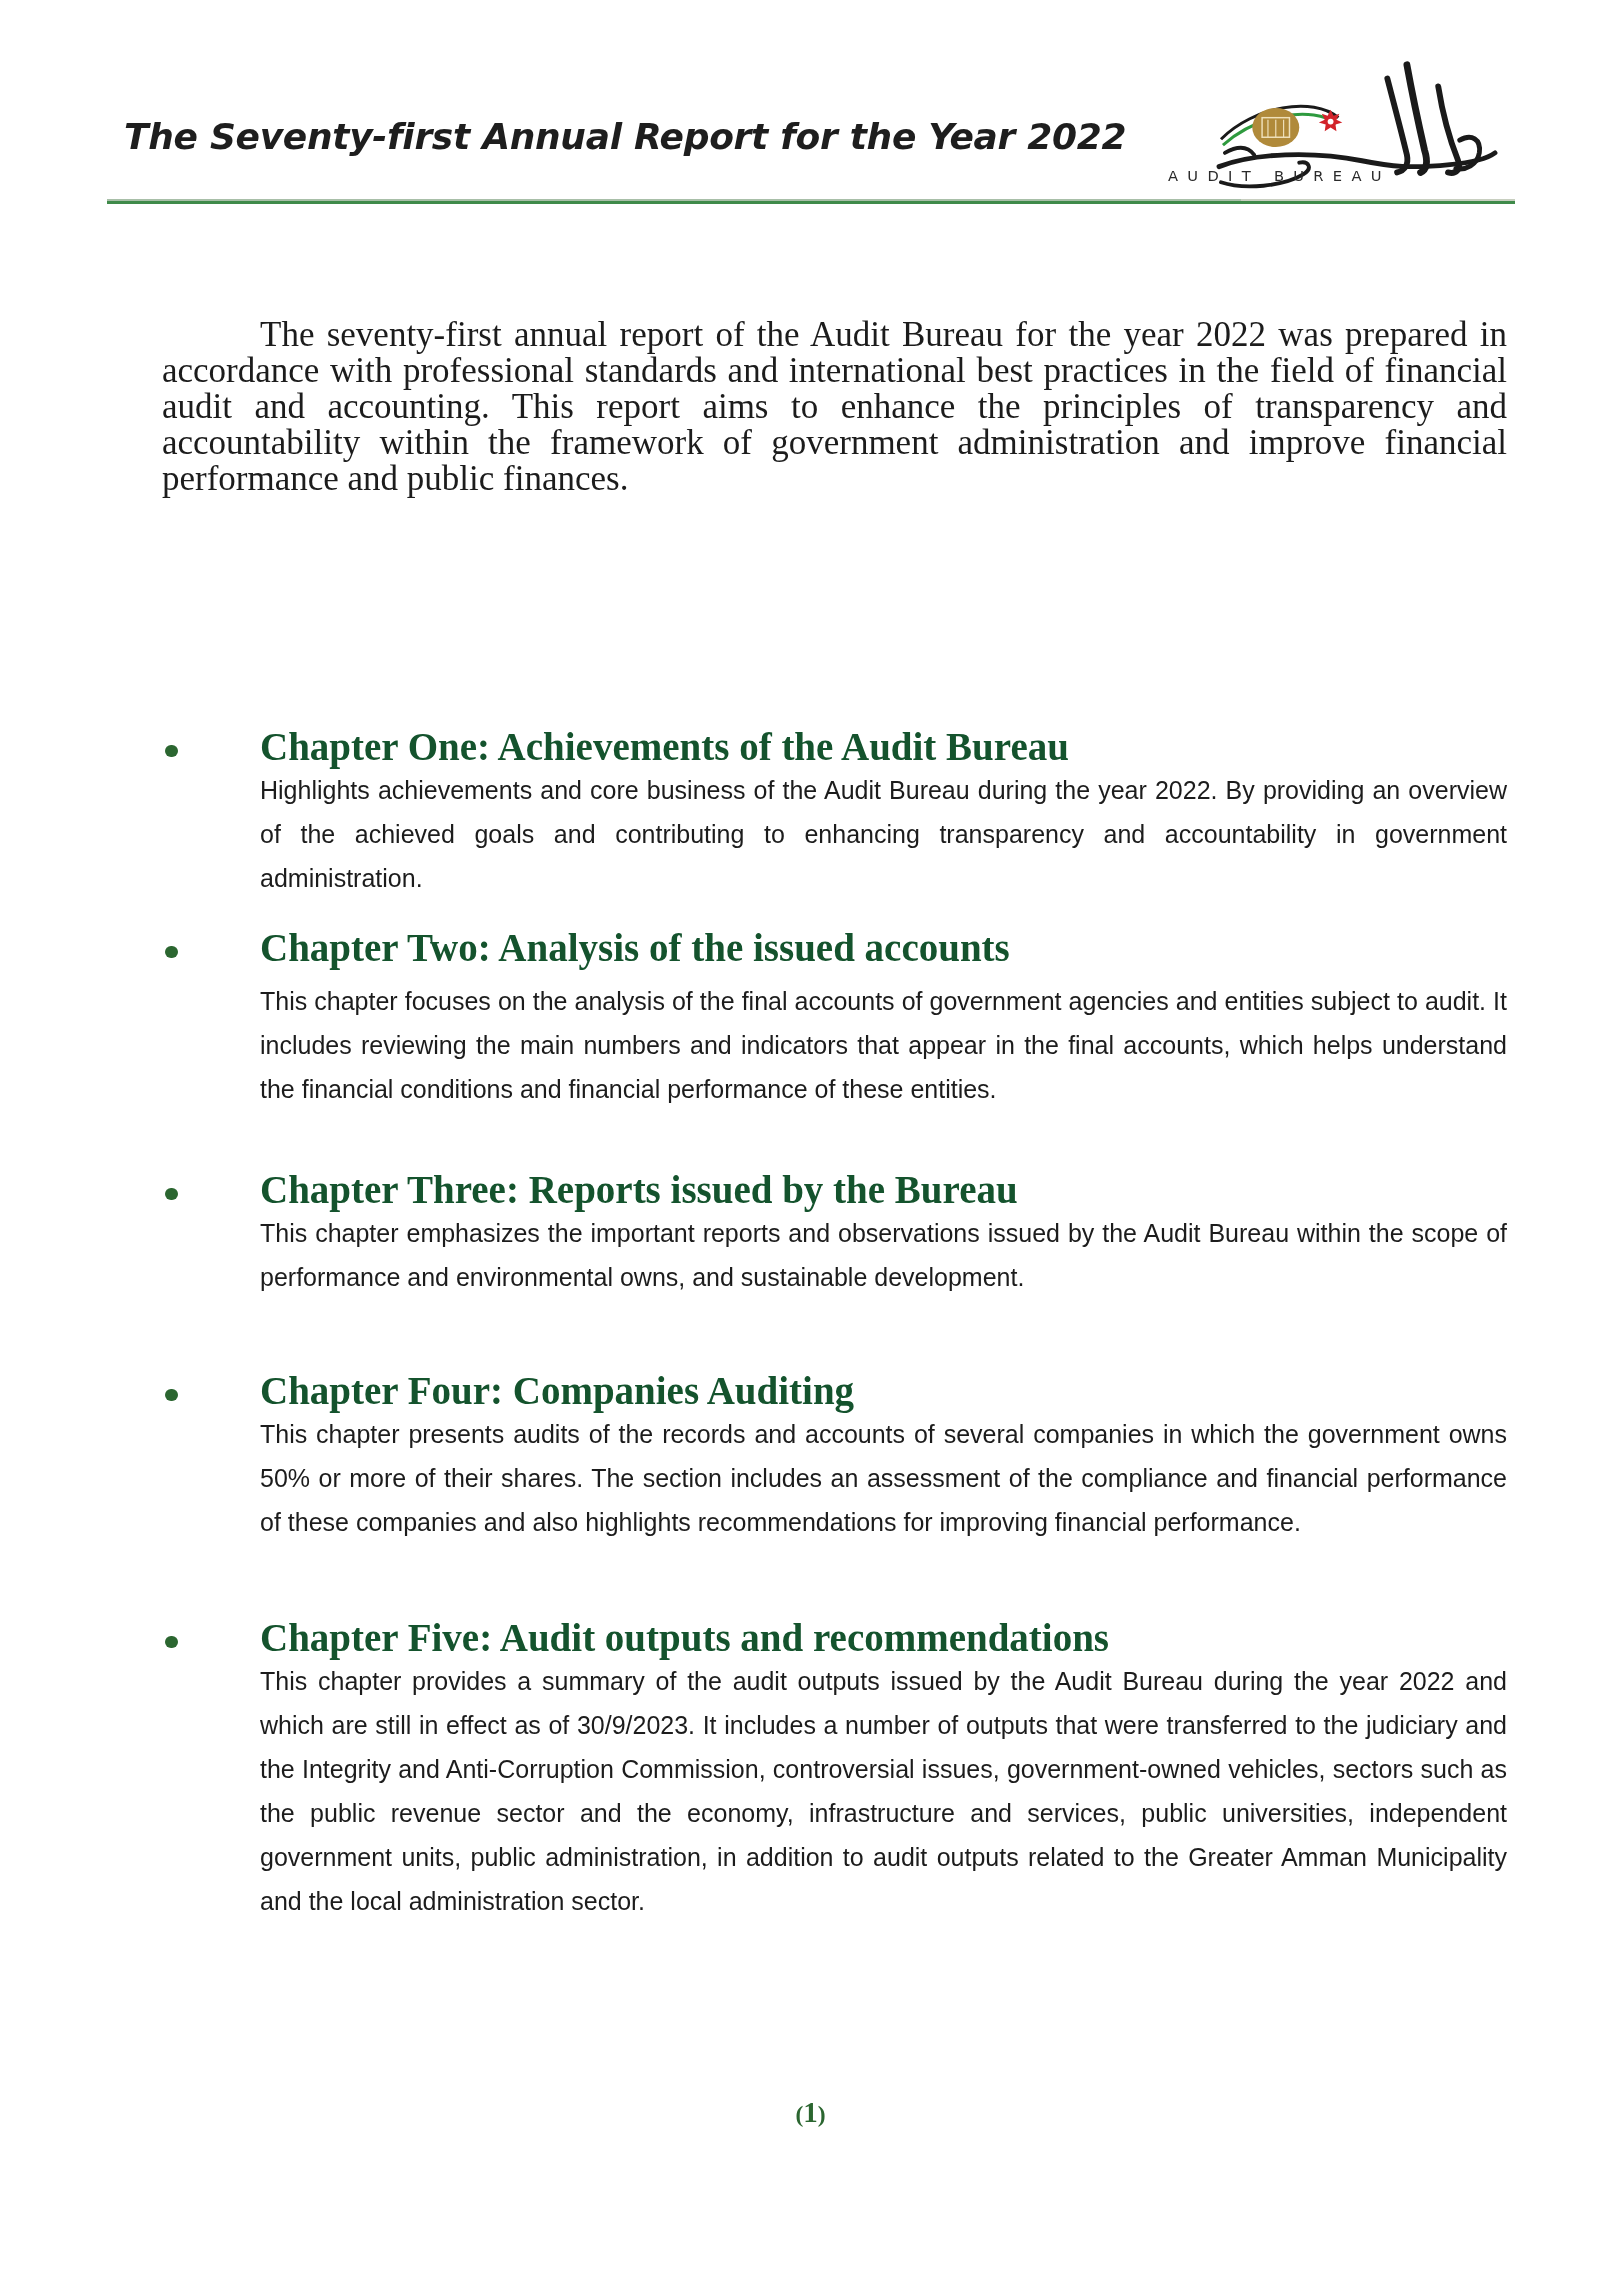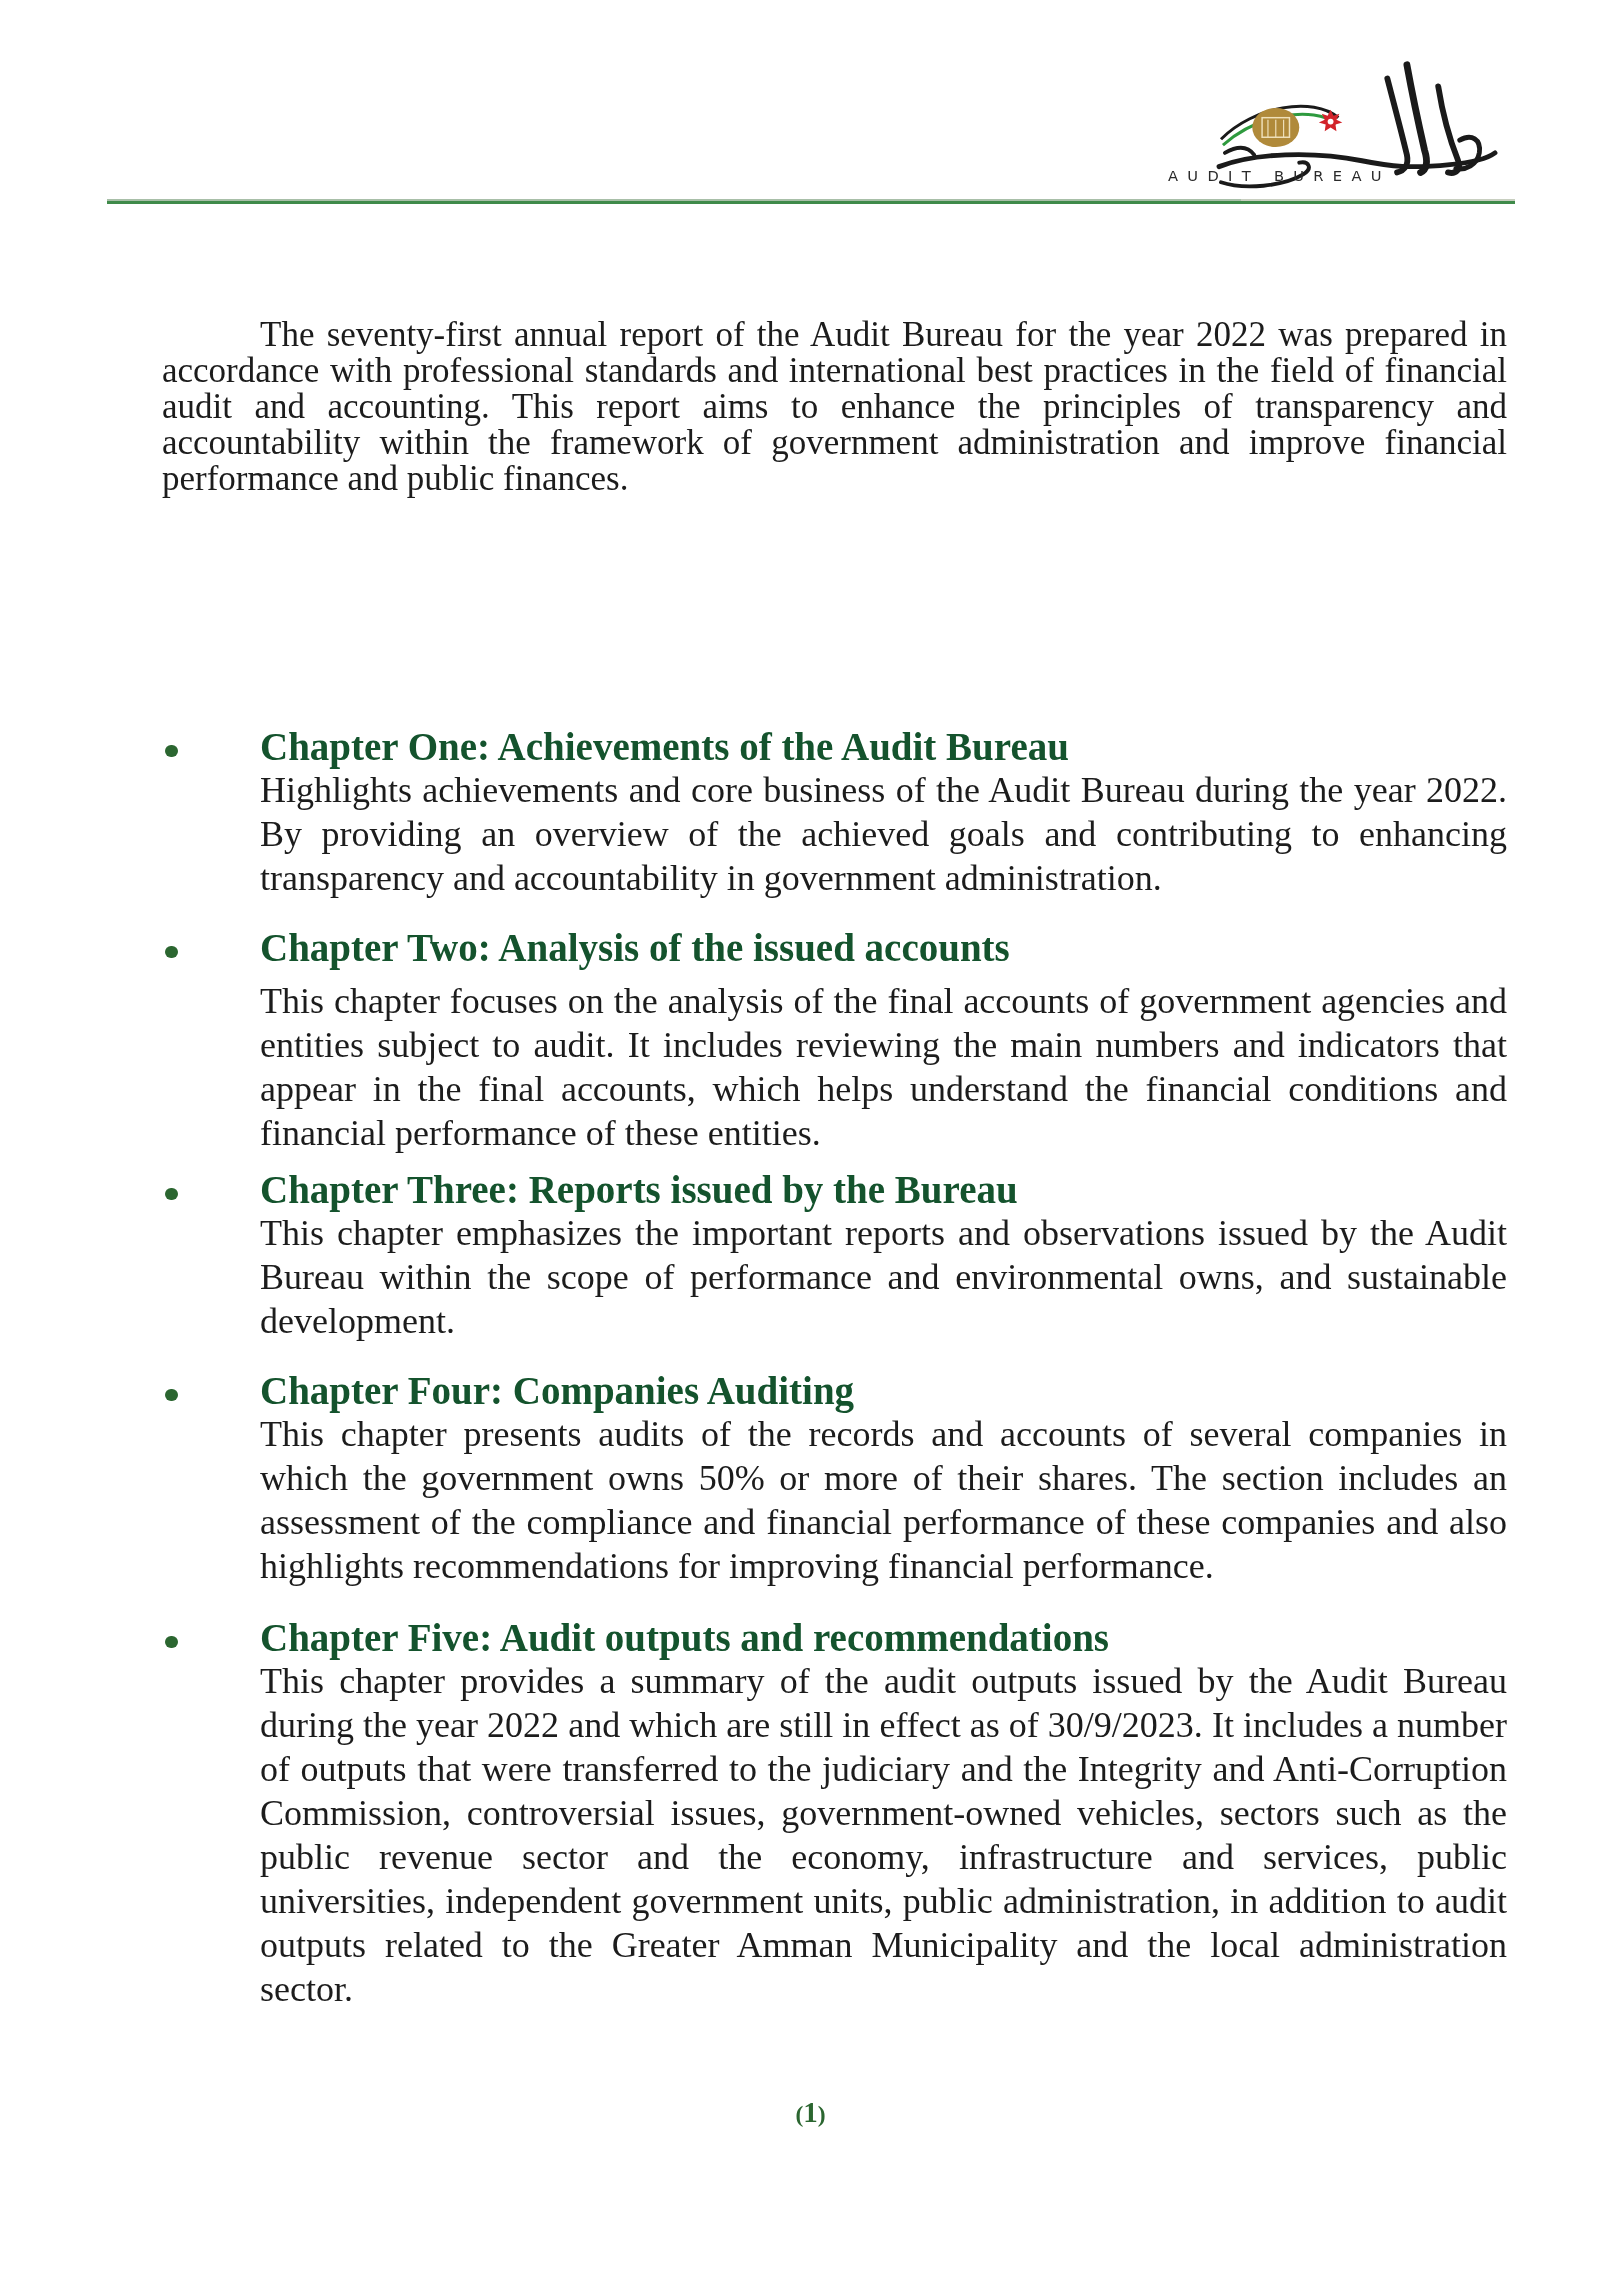--- a/index.html
+++ b/index.html
@@ -41,35 +41,36 @@
     position: absolute; left: 165px; width: 12.7px; height: 12.7px; border-radius: 50%;
     background: #2b6630;
   }
   .chapter-heading {
     position: absolute; left: 260px; width: 1255px;
     font-family: "Liberation Serif", serif; font-weight: bold; font-size: 39px; line-height: 44px;
     color: #14532d; white-space: nowrap;
   }
   .chapter-body {
     position: absolute; left: 260px; width: 1247px;
-    font-family: Liberation Serif, serif; font-size: 36px; line-height: 44px;
+    font-family: Liberation Sans, sans-serif; font-size: 25px; line-height: 44px;
     color: #1c1c1c; text-align: justify;
   }
 
   .page-number {
     position: absolute; left: 0; top: 2096px; width: 1621px; text-align: center;
     font-family: "Liberation Serif", serif; font-weight: bold; font-size: 29px; color: #2b6630;
   }
   .page-number .paren { font-size: 23.5px; }
 </style>
 </head>
 <body>
 
 <div class="page">
 
+  <div class="header-title">The Seventy-first Annual Report for the Year 2022</div>
 
   <div class="logo">
     <svg viewBox="0 0 290 140" xmlns="http://www.w3.org/2000/svg">
 
       <path d="M196 8 C200 30 206 60 214 95 C218 108 216 115 210 118" fill="none" stroke="#1a1a1a" stroke-width="7" stroke-linecap="round"></path>
       <path d="M176 22 C182 45 190 75 196 100 C198 110 194 116 186 118" fill="none" stroke="#1a1a1a" stroke-width="6" stroke-linecap="round"></path>
       <path d="M228 30 C232 55 240 85 248 105 C252 115 246 120 238 118" fill="none" stroke="#1a1a1a" stroke-width="6" stroke-linecap="round"></path>
       <path d="M250 85 C262 78 272 84 270 98 C268 110 256 116 246 114" fill="none" stroke="#1a1a1a" stroke-width="5" stroke-linecap="round"></path>
       <path d="M4 112 C40 98 100 96 150 106 C180 112 200 114 240 110 C262 108 278 104 286 98" fill="none" stroke="#1a1a1a" stroke-width="5" stroke-linecap="round"></path>
       <path d="M6 128 C30 136 70 132 90 120 C100 114 96 106 86 108" fill="none" stroke="#1a1a1a" stroke-width="4" stroke-linecap="round"></path>

